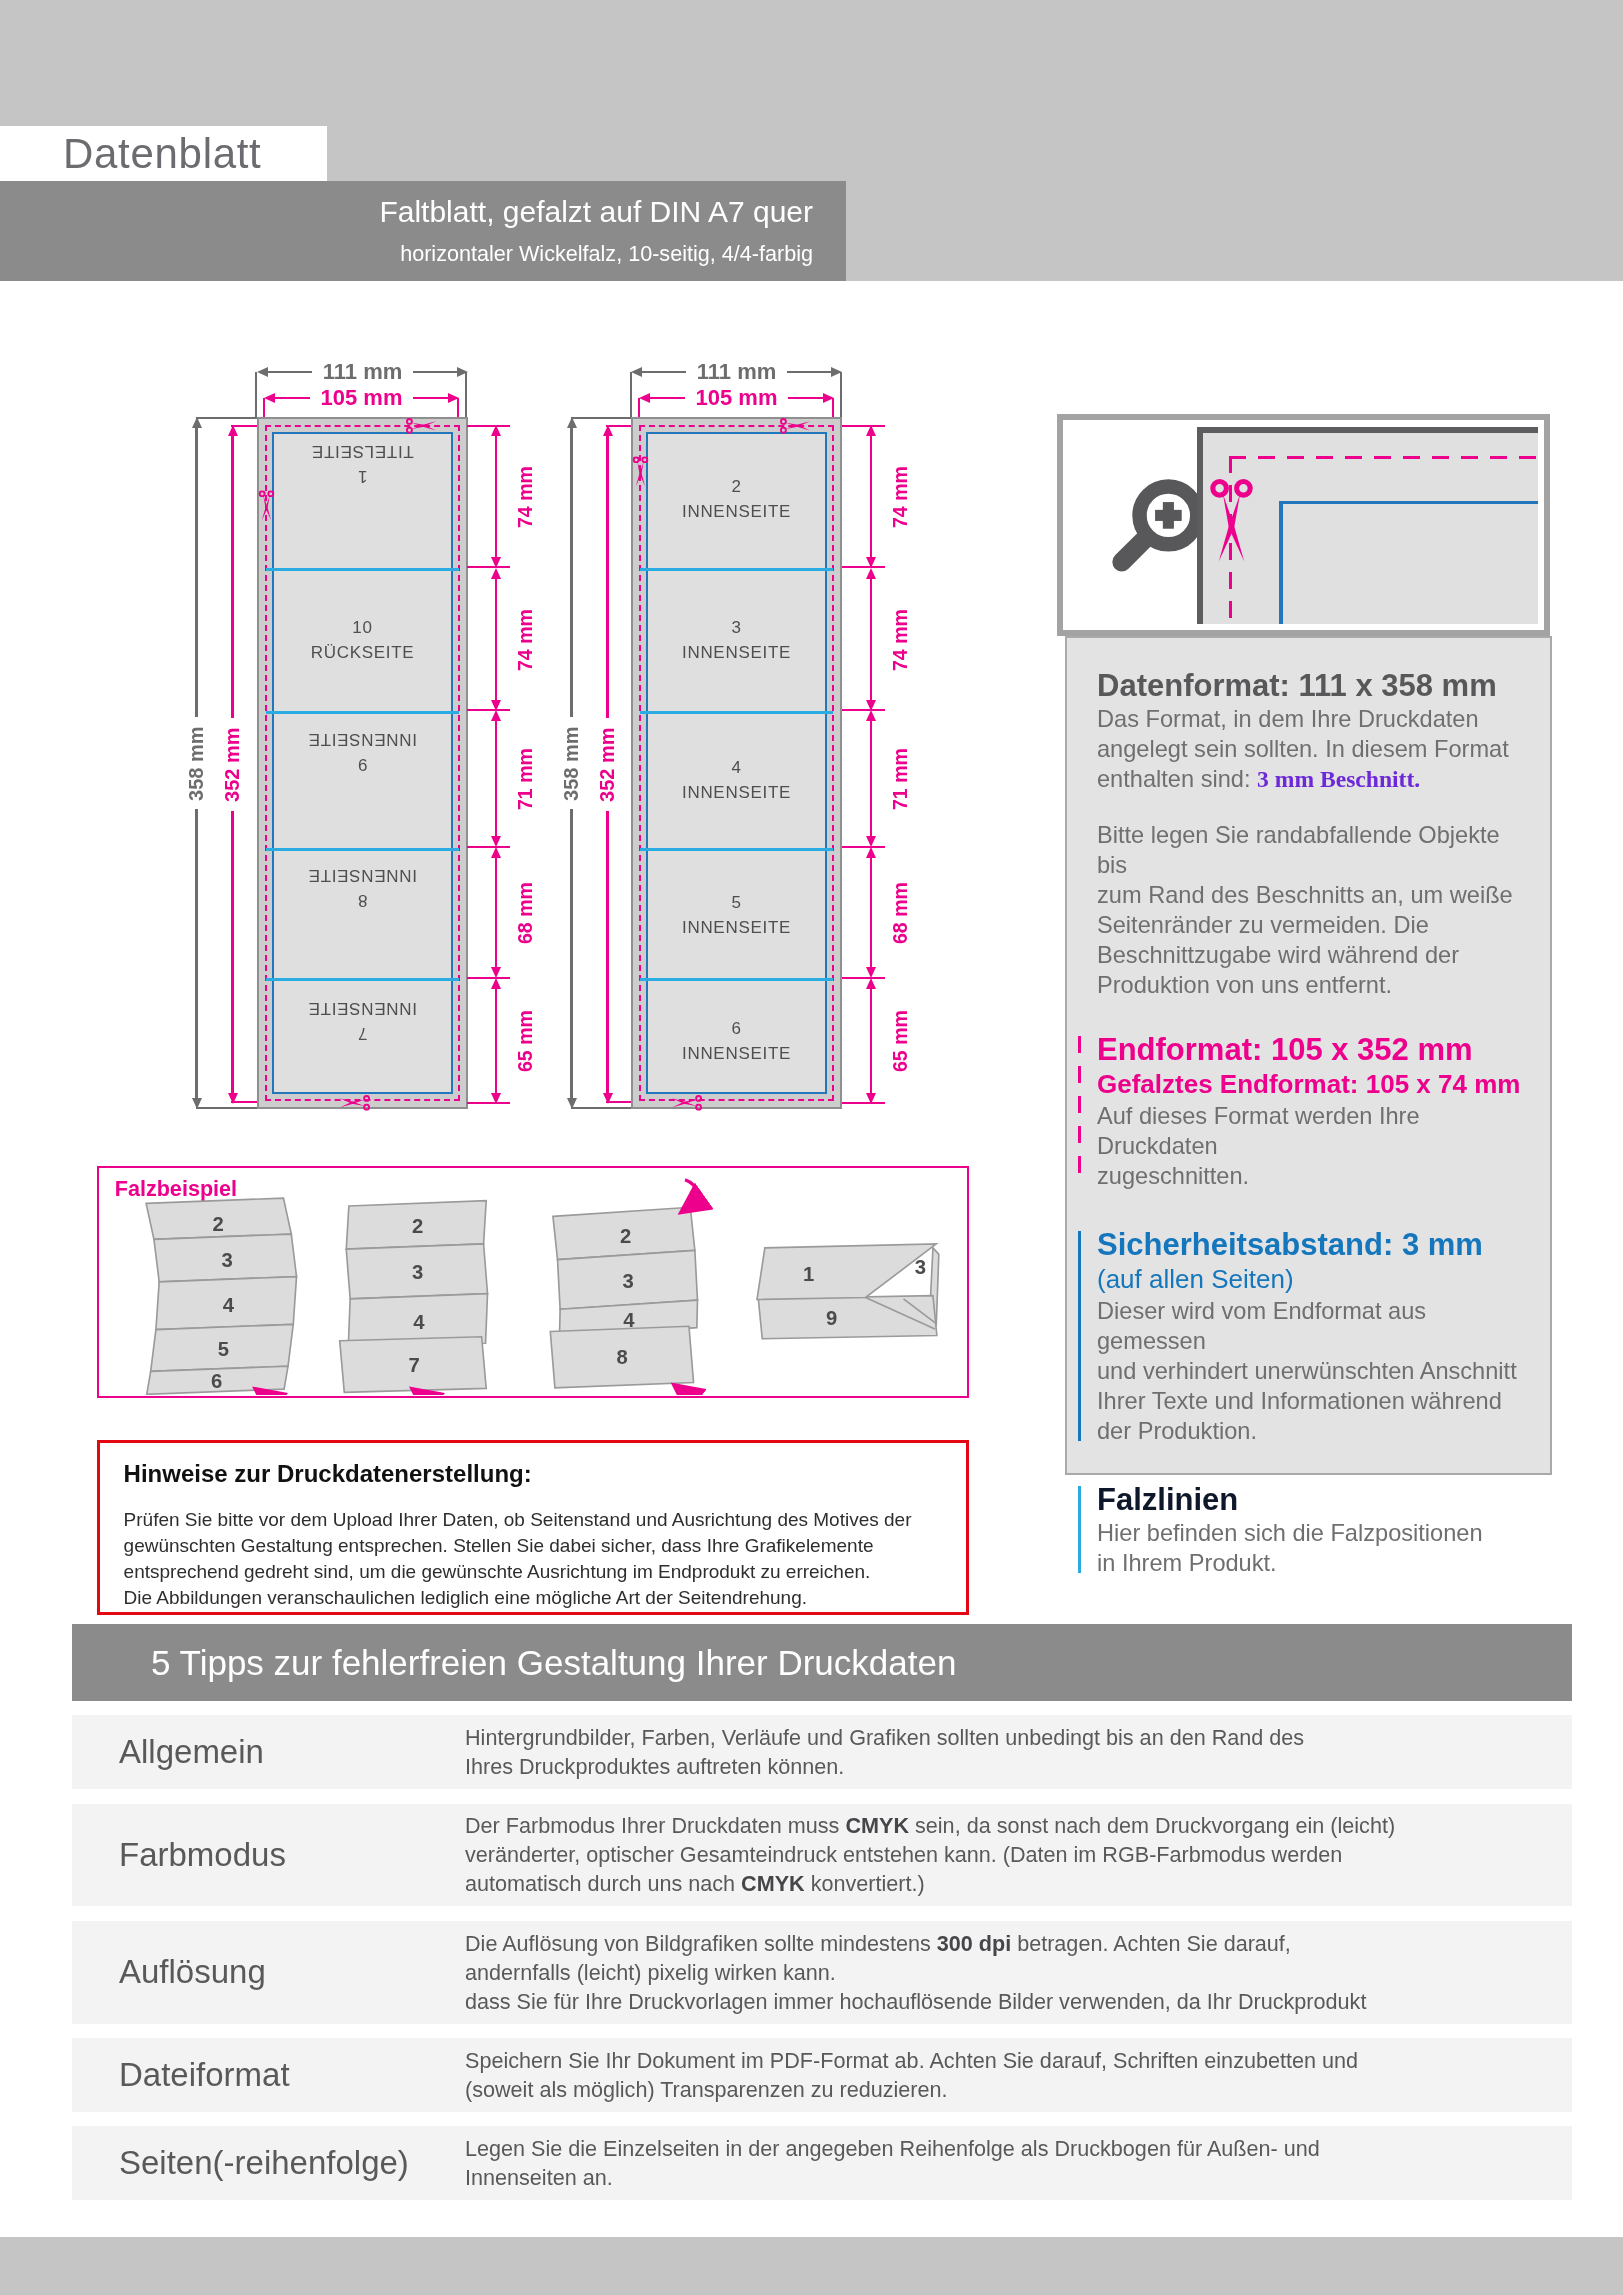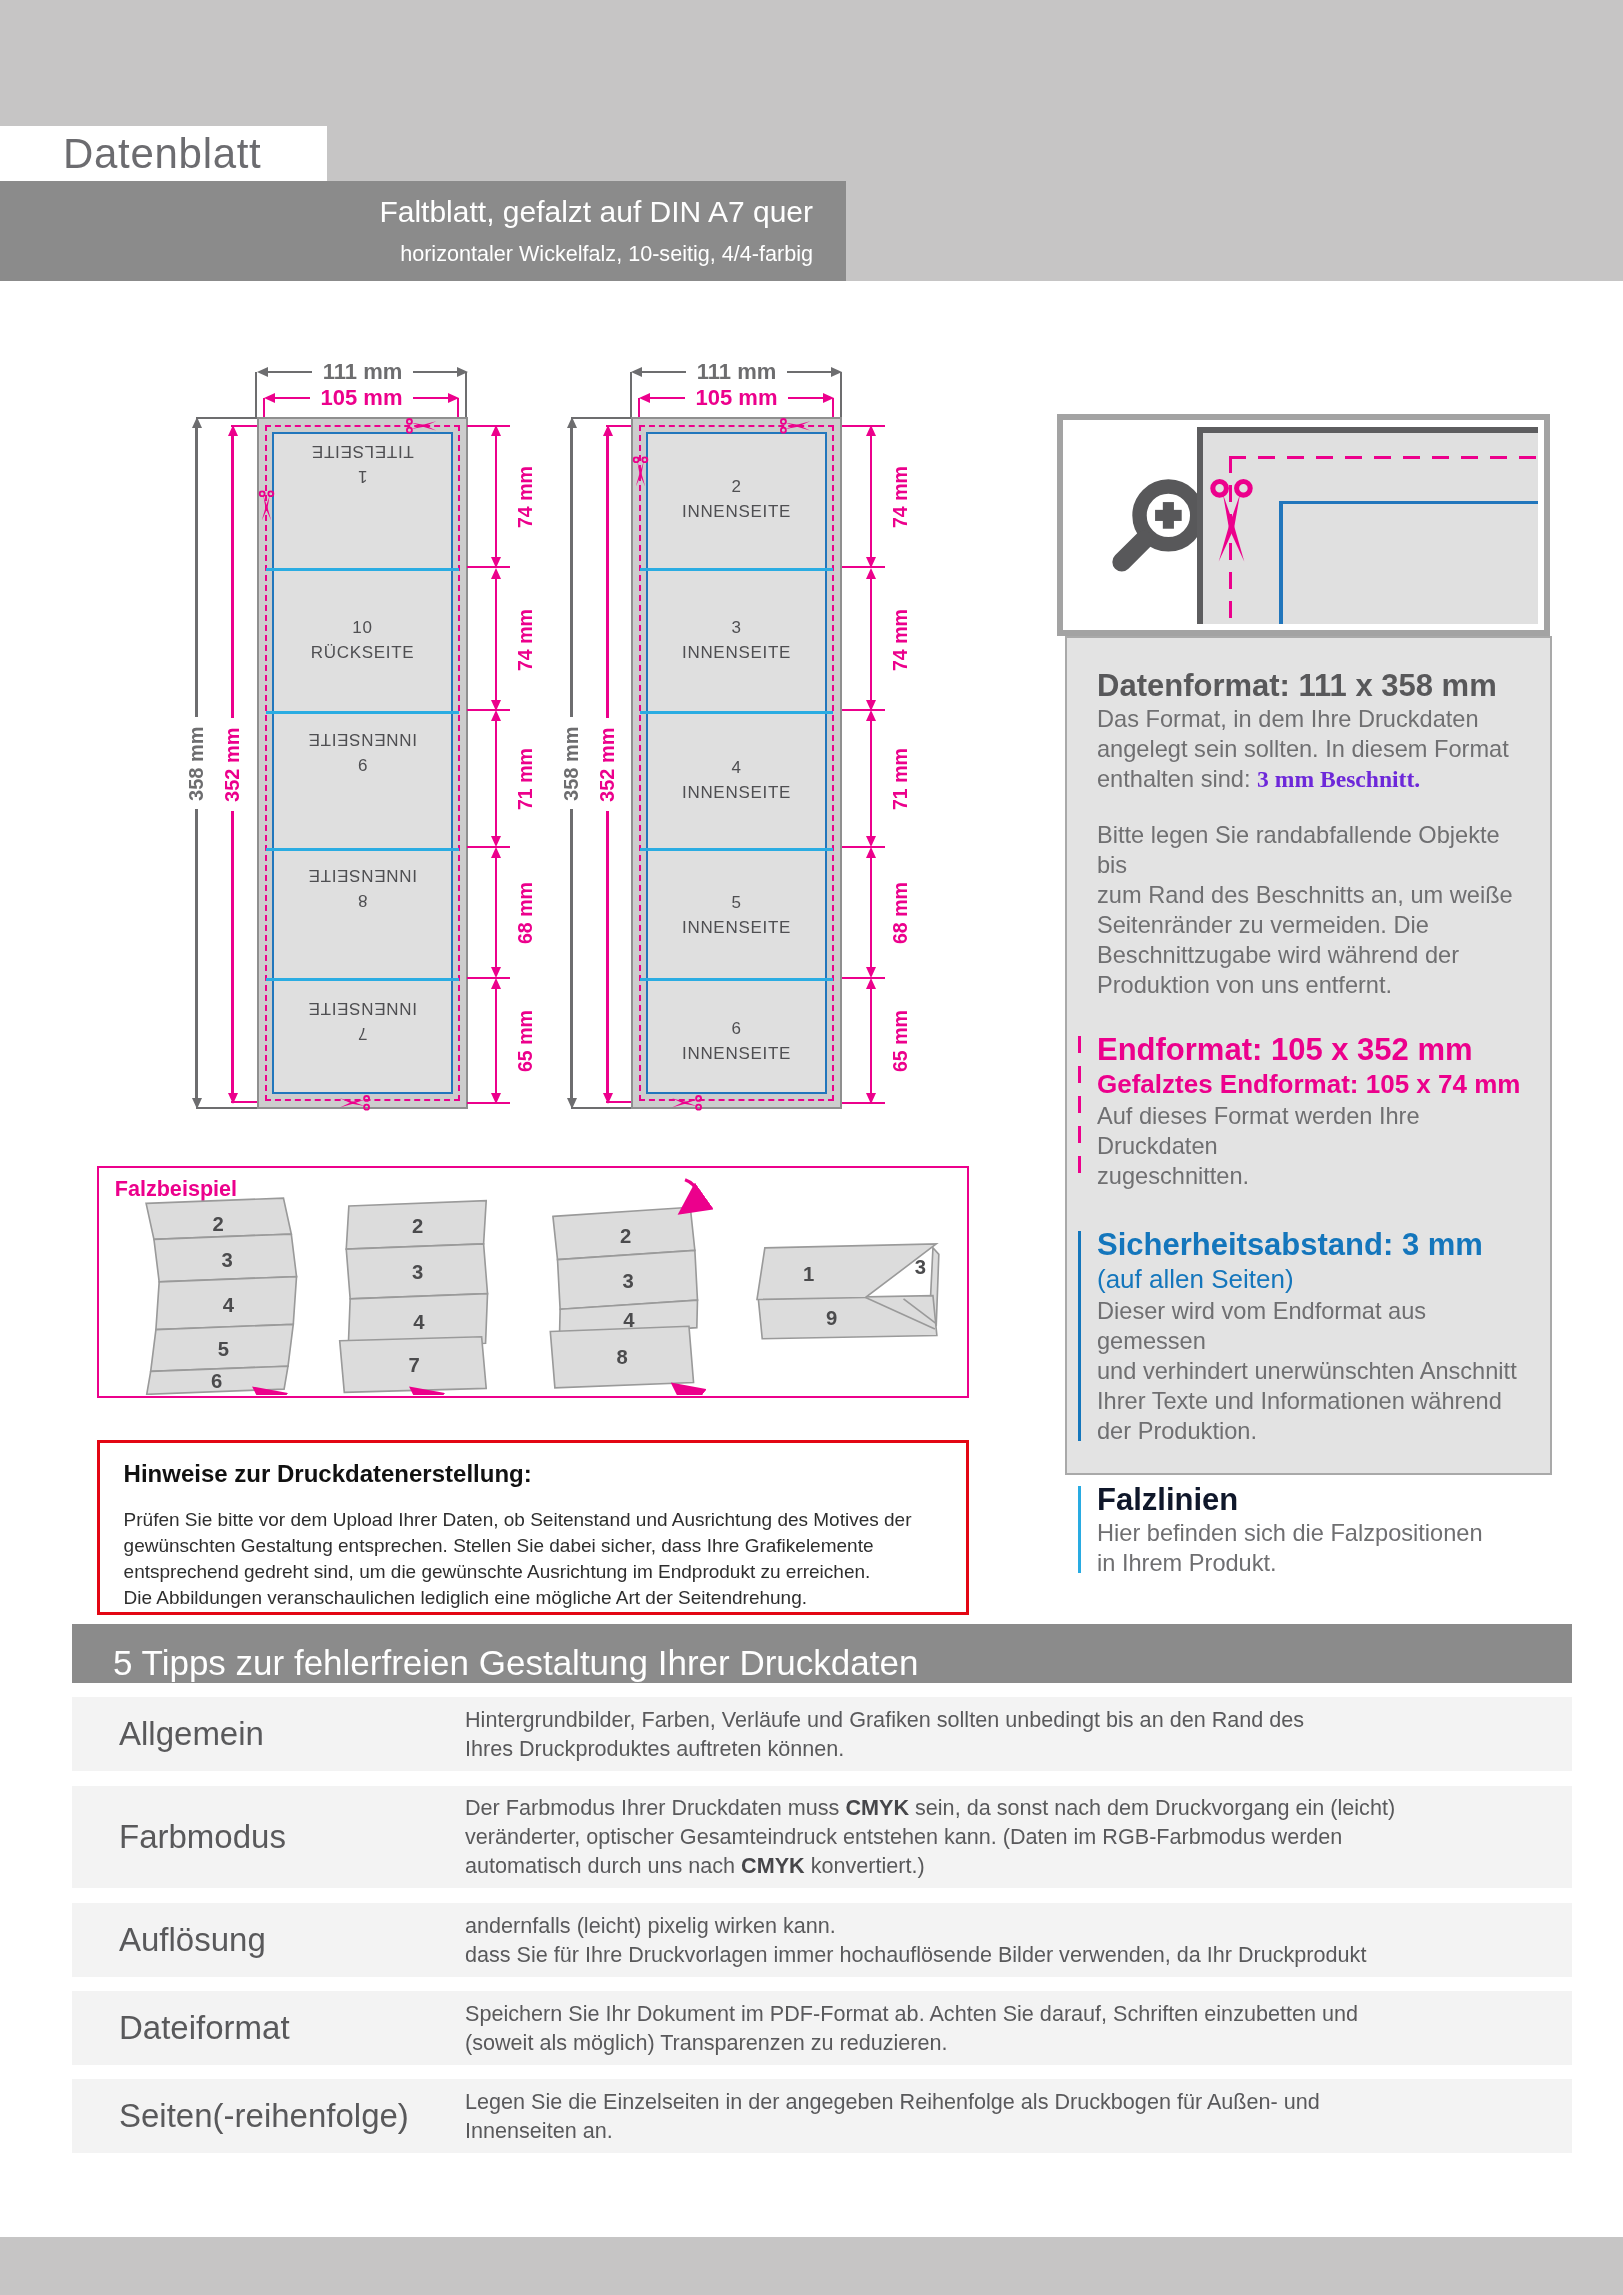--- a/index.html
+++ b/index.html
@@ -96,21 +96,21 @@
   .falz svg{position:absolute;left:0;top:0;}
 
   
   .hinweis{position:absolute;left:97px;top:1440px;width:872px;height:175px;background:#fff;
            border:3.3px solid #e30613;box-sizing:border-box;padding:17px 23.6px;}
   .hinweis .ttl{font-size:24px;font-weight:bold;color:#111;margin-bottom:19px;}
   .hinweis .ln{font-size:19px;line-height:26px;color:#2e2e2e;max-width:811px;}
 
   
   .tips{position:absolute;left:72px;top:1624px;width:1500px;}
-  .tips-bar{height:59px;background:#8b8b8b;display:flex;align-items:flex-end;}
+  .tips-bar{height:77px;background:#8b8b8b;display:flex;align-items:center;padding-left:38px;}
   .tips-bar span{color:#fff;font-size:35px;font-weight:300;padding-left:41px;}
   .trow{display:flex;background:#f3f3f3;padding:7.9px 0;margin-top:14.4px;}
   .trow:first-of-type{margin-top:18.3px;}
   .tlabel{width:393px;padding-left:47px;font-size:33px;font-weight:300;color:#59595b;
           align-self:center;box-sizing:border-box;flex-shrink:0;}
   .ttext{font-size:21.6px;line-height:29px;color:#59595b;padding-right:26px;}
   .ttext b{color:#46464a;}
 
   .footer{position:absolute;left:0;top:2237px;width:1623px;height:59px;background:#c6c5c5;}
 
@@ -535,20 +535,21 @@
       <div class="ttext">
         <div><span>Der Farbmodus Ihrer Druckdaten muss </span><b>CMYK</b><span> sein, da sonst nach dem Druckvorgang ein (leicht)</span></div>
         <div>veränderter, optischer Gesamteindruck entstehen kann. (Daten im RGB-Farbmodus werden</div>
         <div><span>automatisch durch uns nach </span><b>CMYK</b><span> konvertiert.)</span></div>
       </div>
     </div>
 
     <div class="trow">
       <div class="tlabel">Auflösung</div>
       <div class="ttext">
+        <div><span>Die Auflösung von Bildgrafiken sollte mindestens </span><b>300 dpi</b><span> betragen. Achten Sie darauf,</span></div>
         <div>andernfalls (leicht) pixelig wirken kann.</div>
         <div>dass Sie für Ihre Druckvorlagen immer hochauflösende Bilder verwenden, da Ihr Druckprodukt</div>
       </div>
     </div>
 
     <div class="trow">
       <div class="tlabel">Dateiformat</div>
       <div class="ttext">
         <div>Speichern Sie Ihr Dokument im PDF-Format ab. Achten Sie darauf, Schriften einzubetten und</div>
         <div>(soweit als möglich) Transparenzen zu reduzieren.</div>

